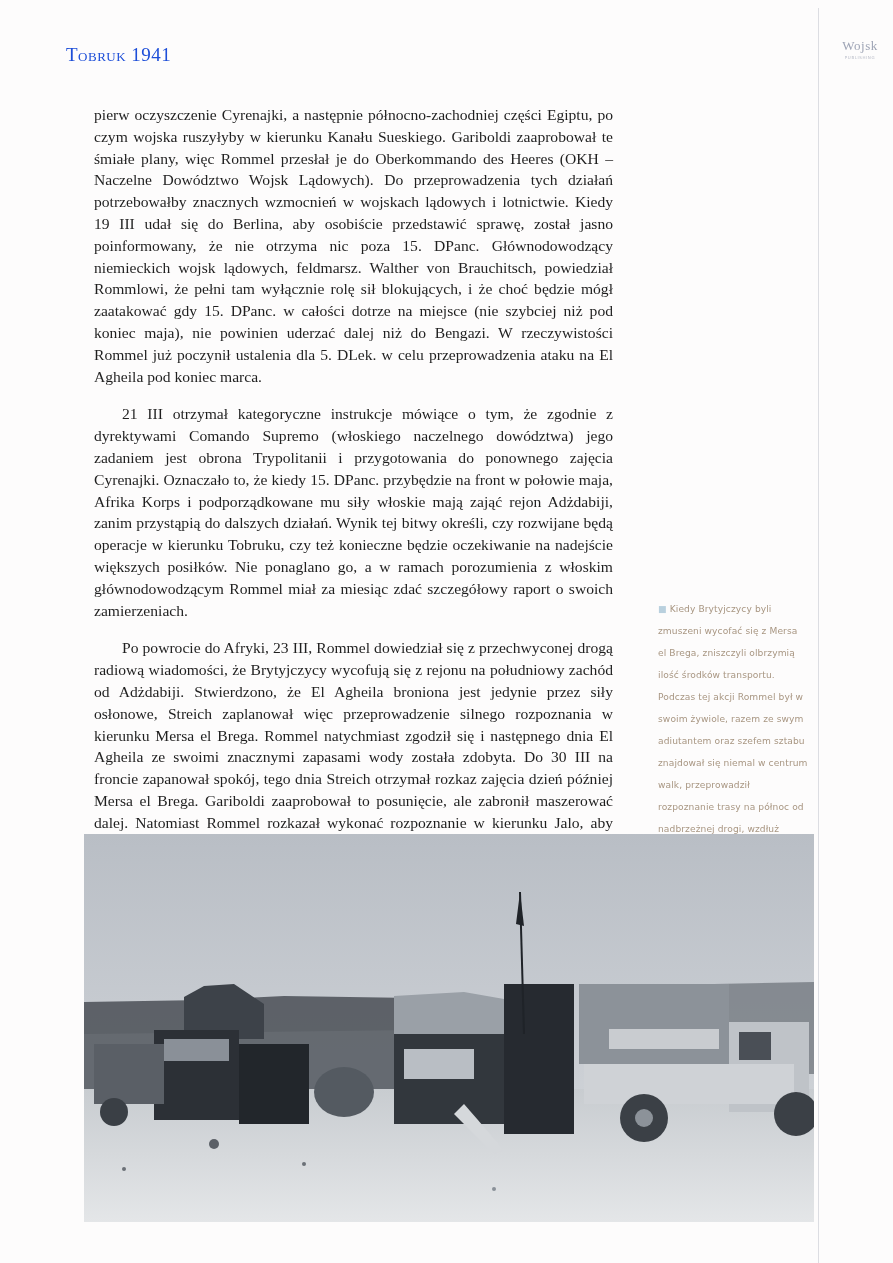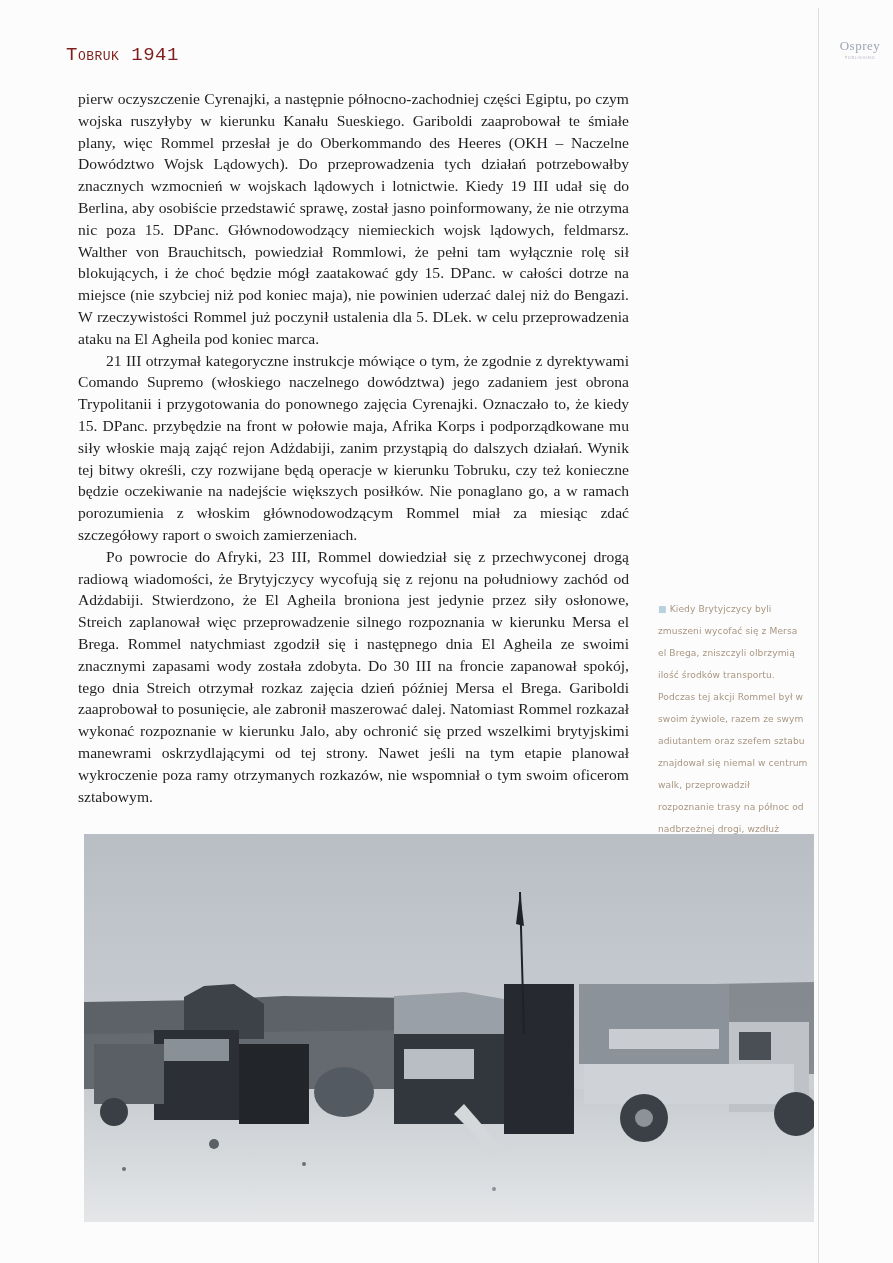--- a/index.html
+++ b/index.html
@@ -9,36 +9,36 @@
       font-family: "Liberation Serif", serif;
       color: #1c1c1c;
     }
     .page { position: absolute; left: 0; top: 0; width: 893px; height: 1263px; }
     .margin-rule {
       position: absolute; left: 818px; top: 8px; width: 1px; height: 1255px;
       background: #dcdde2;
     }
     .running-head {
       position: absolute; left: 66px; top: 44px;
-      font-family: Liberation Mono, monospace; font-weight: 300;
-      color: #7f1d1d; font-size: 19px; letter-spacing: 0.5px;
+      font-family: Liberation Serif, serif; font-weight: 300;
+      color: #1d4ed8; font-size: 19px; letter-spacing: 0.5px;
       font-variant: small-caps;
     }
     .publisher {
       position: absolute; left: 830px; top: 38px; width: 60px; text-align: center;
       color: #9ea4b5;
     }
     .publisher .name { font-family: "Liberation Serif", serif; font-size: 13px; letter-spacing: 0.5px; }
     .publisher .sub { font-family: "DejaVu Sans", sans-serif; font-size: 4px; letter-spacing: 0.6px; margin-top: 1px; color: #b8bcc8; }
     .body-text {
       position: absolute; left: 78px; top: 88px; width: 551px;
       font-size: 15.6px; line-height: 21.8px; text-align: justify;
       color: #1f1f1f;
     }
-    .body-text p { margin: 0; }
+    .body-text p { margin: 16px; }
     .body-text p.indent { text-indent: 28px; }
     .caption {
       position: absolute; left: 658px; top: 598px; width: 150px;
       font-family: "DejaVu Sans", sans-serif; font-size: 9.1px; line-height: 22px;
       color: #a89682; letter-spacing: 0.1px;
     }
     .caption .bullet { color: #b9d0de; margin-right: 3px; }
     .photo {
       position: absolute; left: 84px; top: 834px; width: 730px; height: 388px;
       overflow: hidden; background: #c9ccd0;
@@ -53,21 +53,21 @@
 </head>
 <body>
 
 <div class="page">
 
   <div class="margin-rule"></div>
 
   <div class="running-head">Tobruk 1941</div>
 
   <div class="publisher">
-    <div class="name">Osprey</div>
+    <div class="name">Wojsk</div>
     <div class="sub">PUBLISHING</div>
   </div>
 
   <div class="body-text">
     <p>pierw oczyszczenie Cyrenajki, a następnie północno-zachodniej części Egiptu, po czym wojska ruszyłyby w kierunku Kanału Sueskiego. Gariboldi zaaprobował te śmiałe plany, więc Rommel przesłał je do Oberkommando des Heeres (OKH – Naczelne Dowództwo Wojsk Lądowych). Do przeprowadzenia tych działań potrzebowałby znacznych wzmocnień w wojskach lądowych i lotnictwie. Kiedy 19 III udał się do Berlina, aby osobiście przedstawić sprawę, został jasno poinformowany, że nie otrzyma nic poza 15. DPanc. Głównodowodzący niemieckich wojsk lądowych, feldmarsz. Walther von Brauchitsch, powiedział Rommlowi, że pełni tam wyłącznie rolę sił blokujących, i że choć będzie mógł zaatakować gdy 15. DPanc. w całości dotrze na miejsce (nie szybciej niż pod koniec maja), nie powinien uderzać dalej niż do Bengazi. W rzeczywistości Rommel już poczynił ustalenia dla 5. DLek. w celu przeprowadzenia ataku na El Agheila pod koniec marca.</p>
     <p class="indent">21 III otrzymał kategoryczne instrukcje mówiące o tym, że zgodnie z dyrektywami Comando Supremo (włoskiego naczelnego dowództwa) jego zadaniem jest obrona Trypolitanii i przygotowania do ponownego zajęcia Cyrenajki. Oznaczało to, że kiedy 15. DPanc. przybędzie na front w połowie maja, Afrika Korps i podporządkowane mu siły włoskie mają zająć rejon Adżdabiji, zanim przystąpią do dalszych działań. Wynik tej bitwy określi, czy rozwijane będą operacje w kierunku Tobruku, czy też konieczne będzie oczekiwanie na nadejście większych posiłków. Nie ponaglano go, a w ramach porozumienia z włoskim głównodowodzącym Rommel miał za miesiąc zdać szczegółowy raport o swoich zamierzeniach.</p>
     <p class="indent">Po powrocie do Afryki, 23 III, Rommel dowiedział się z przechwyconej drogą radiową wiadomości, że Brytyjczycy wycofują się z rejonu na południowy zachód od Adżdabiji. Stwierdzono, że El Agheila broniona jest jedynie przez siły osłonowe, Streich zaplanował więc przeprowadzenie silnego rozpoznania w kierunku Mersa el Brega. Rommel natychmiast zgodził się i następnego dnia El Agheila ze swoimi znacznymi zapasami wody została zdobyta. Do 30 III na froncie zapanował spokój, tego dnia Streich otrzymał rozkaz zajęcia dzień później Mersa el Brega. Gariboldi zaaprobował to posunięcie, ale zabronił maszerować dalej. Natomiast Rommel rozkazał wykonać rozpoznanie w kierunku Jalo, aby ochronić się przed wszelkimi brytyjskimi manewrami oskrzydlającymi od tej strony. Nawet jeśli na tym etapie planował wykroczenie poza ramy otrzymanych rozkazów, nie wspomniał o tym swoim oficerom sztabowym.</p>
   </div>
 
   <div class="caption">

